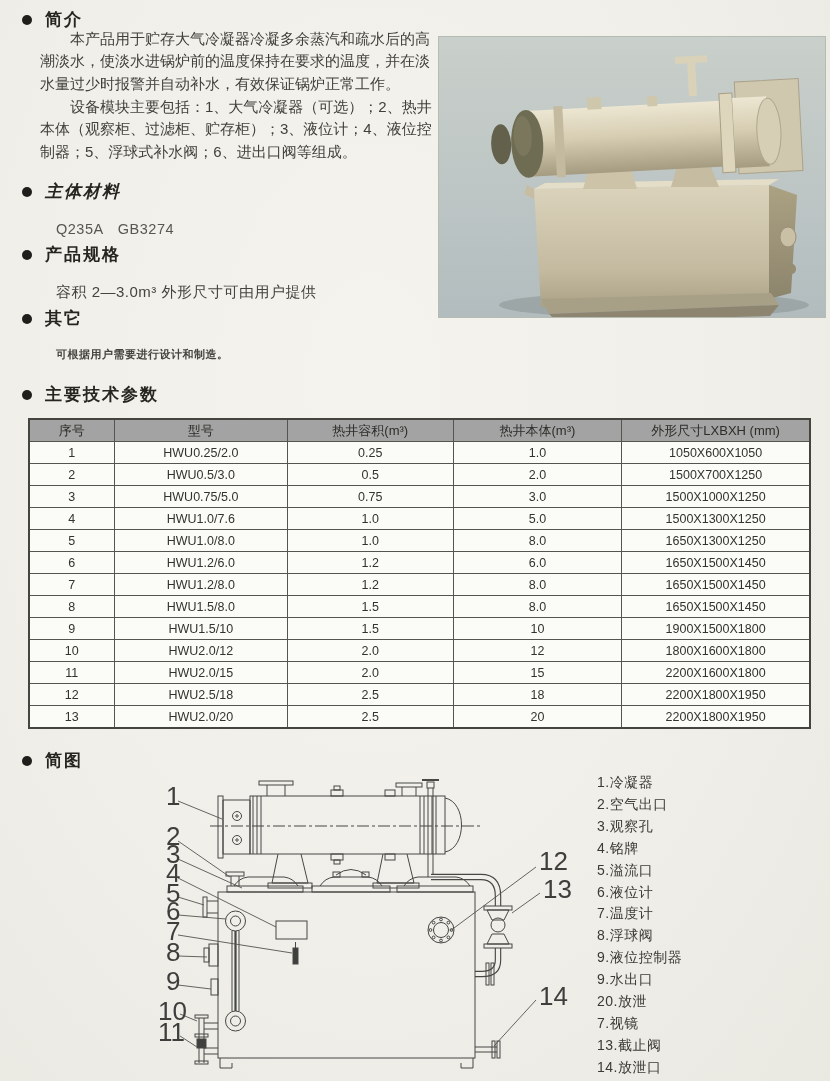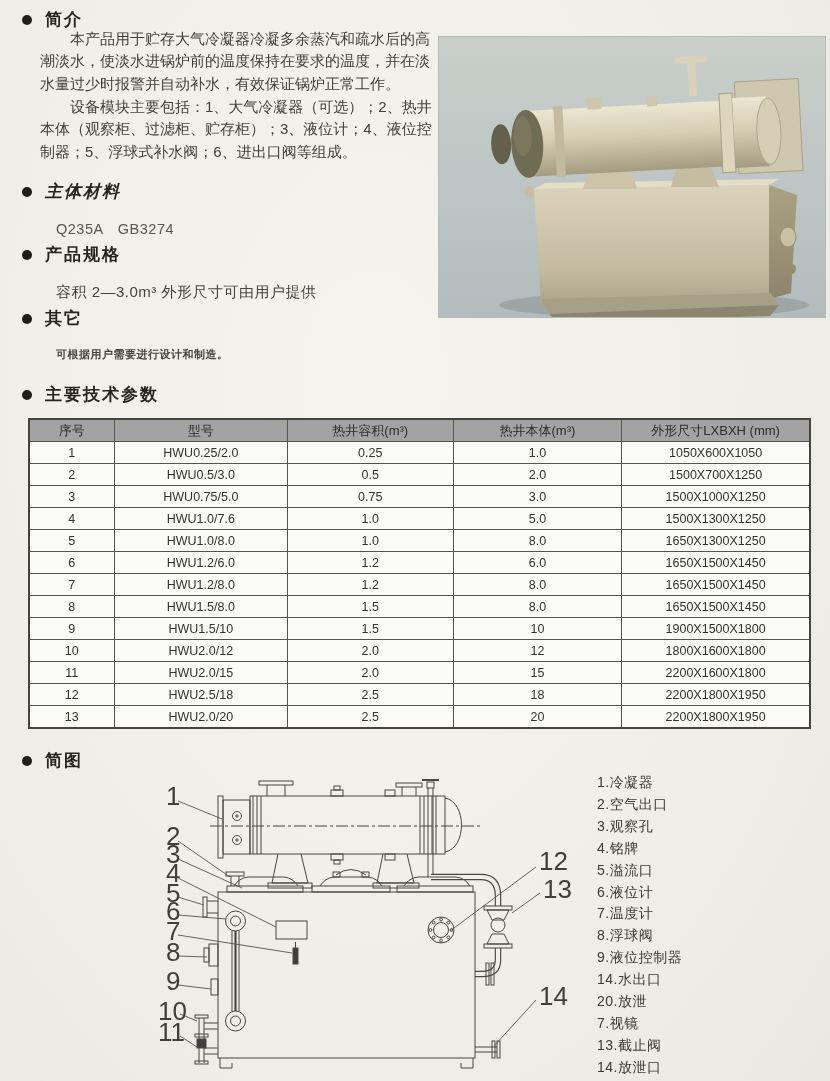--- a/index.html
+++ b/index.html
@@ -399,20 +399,20 @@
   <ul class="legend">
       <li>1.冷凝器</li>
       <li>2.空气出口</li>
       <li>3.观察孔</li>
       <li>4.铭牌</li>
       <li>5.溢流口</li>
       <li>6.液位计</li>
       <li>7.温度计</li>
       <li>8.浮球阀</li>
       <li>9.液位控制器</li>
-      <li>14.水出口</li>
+      <li>9.水出口</li>
       <li>20.放泄</li>
       <li>7.视镜</li>
       <li>13.截止阀</li>
       <li>14.放泄口</li>
     </ul>
 
 </div>
 
 </body></html>

